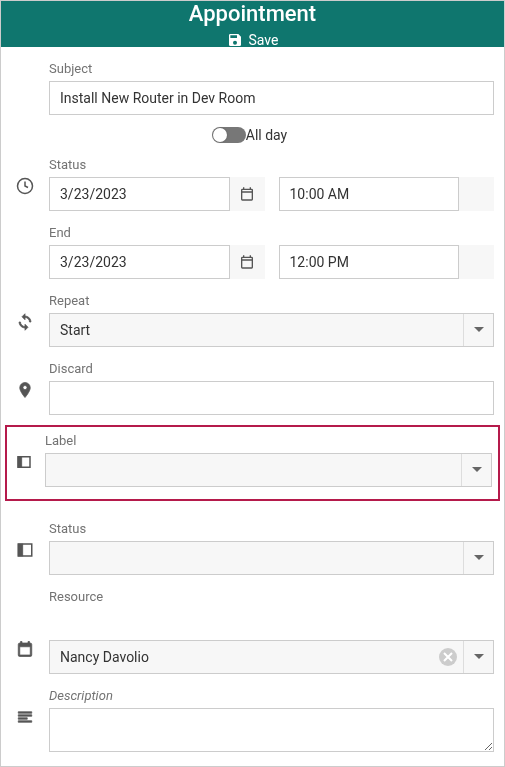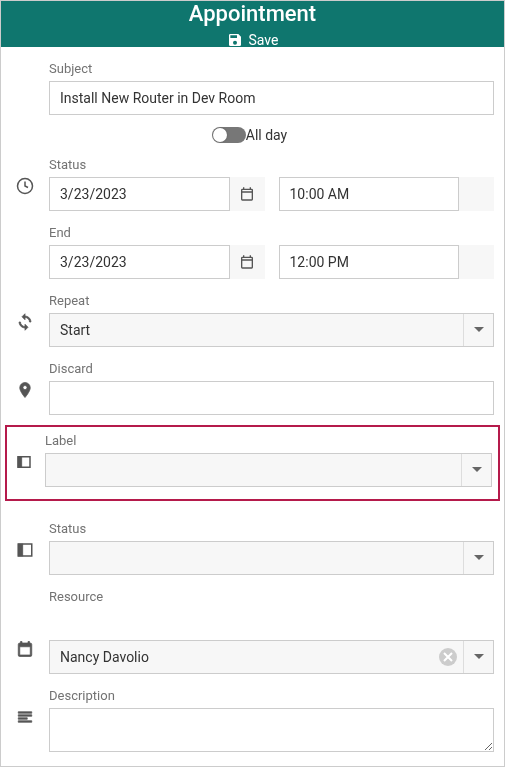--- a/index.html
+++ b/index.html
@@ -217,21 +217,21 @@
           </div>
           <div class="select-chevron">
               <svg viewBox="0 0 10 10">
                 <path d="M0 2l5 5 5-5z"></path>
               </svg>
             </div>
         </div>
       </div>
     </div>
 
-    <div class="indent" style="margin-bottom:5px;">
+    <div class="indent" style="margin-bottom:5px;font-style:italic;">
       <span class="label">Description</span>
     </div>
     <div class="field-wrap">
       <div class="icon-col">
         <svg viewBox="0 0 24 24">
             <path d="M3 5h18v2H3zM3 9h18v2H3zM3 13h12v2H3zM3 17h18v2H3z"></path>
           </svg>
       </div>
       <div class="content-col">
         <textarea class="textarea" style=""></textarea>

